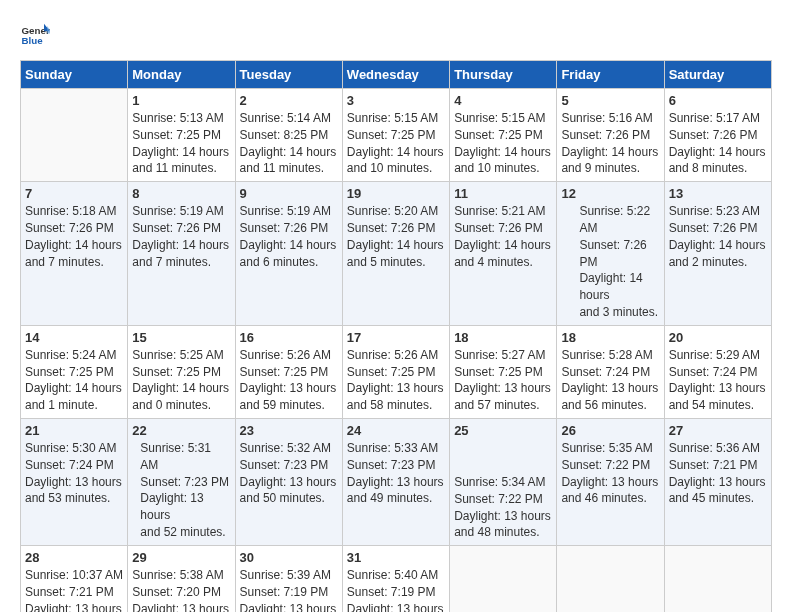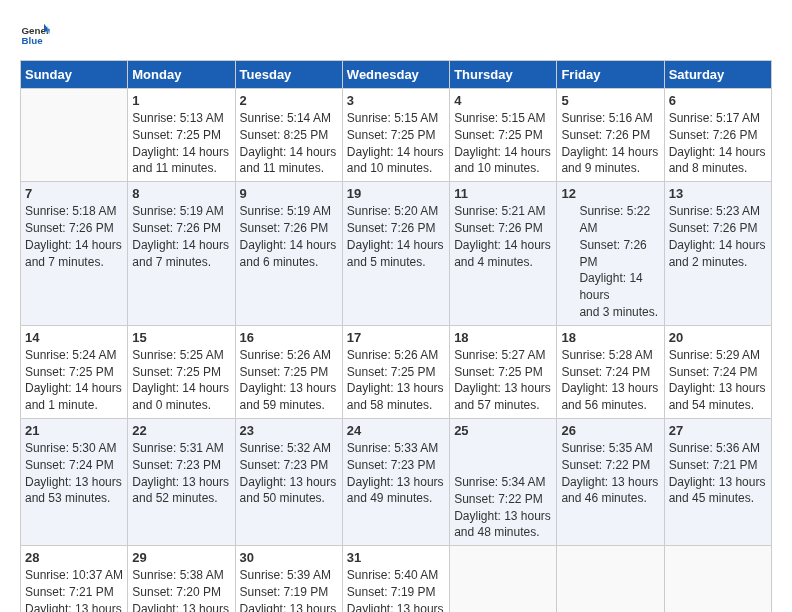--- a/index.html
+++ b/index.html
@@ -265,21 +265,21 @@
       <tr>
         <td>
           <span class="day-number">21</span>
           <div class="day-info" style="white-space: pre-line;">Sunrise: 5:30 AM
 Sunset: 7:24 PM
 Daylight: 13 hours
 and 53 minutes.</div>
         </td>
         <td>
           <span class="day-number">22</span>
-          <div class="day-info" style="white-space: pre-line;">Sunrise: 5:31 AM
+          <div class="day-info" style="white-space: pre-line; margin-left: 8px;">Sunrise: 5:31 AM
 Sunset: 7:23 PM
 Daylight: 13 hours
 and 52 minutes.</div>
         </td>
         <td>
           <span class="day-number">23</span>
           <div class="day-info" style="white-space: pre-line;">Sunrise: 5:32 AM
 Sunset: 7:23 PM
 Daylight: 13 hours
 and 50 minutes.</div>

